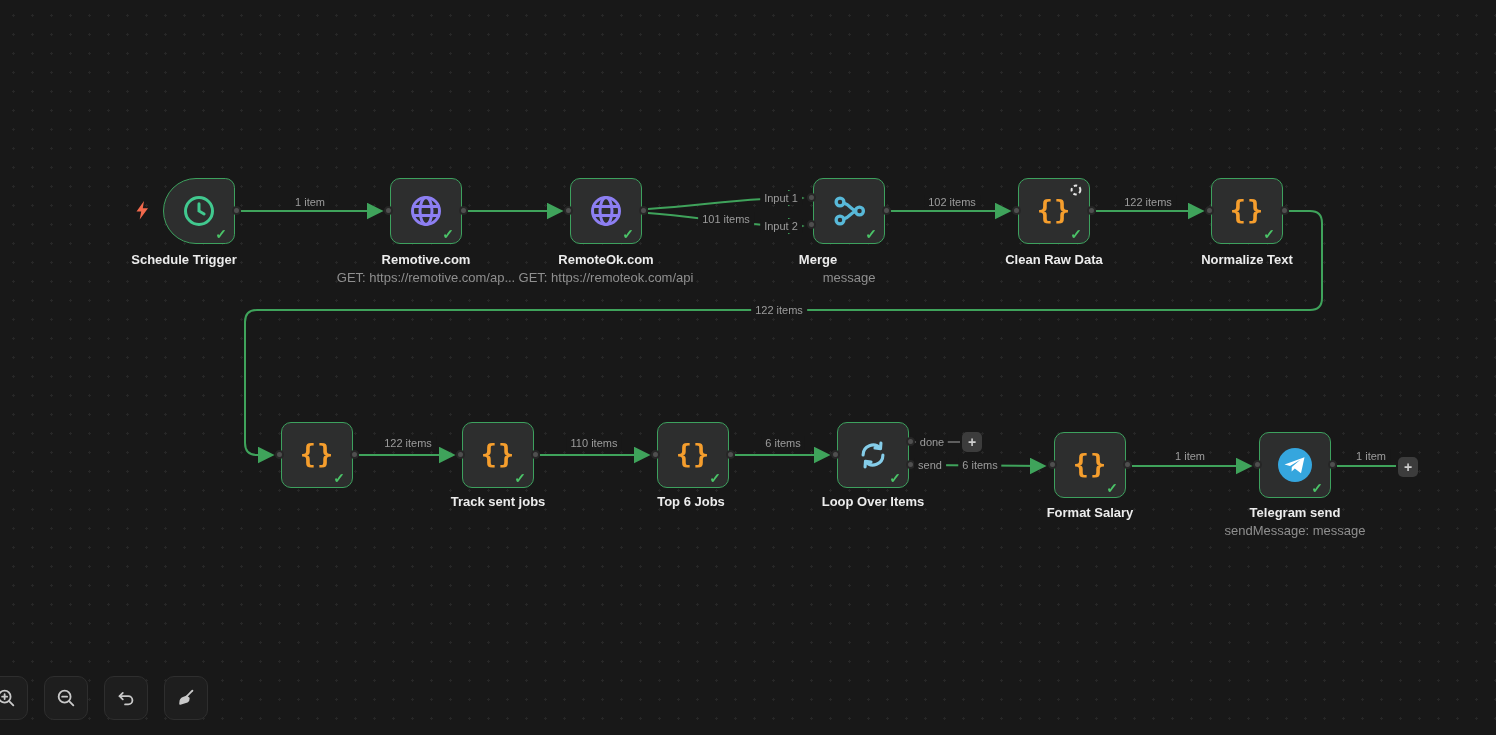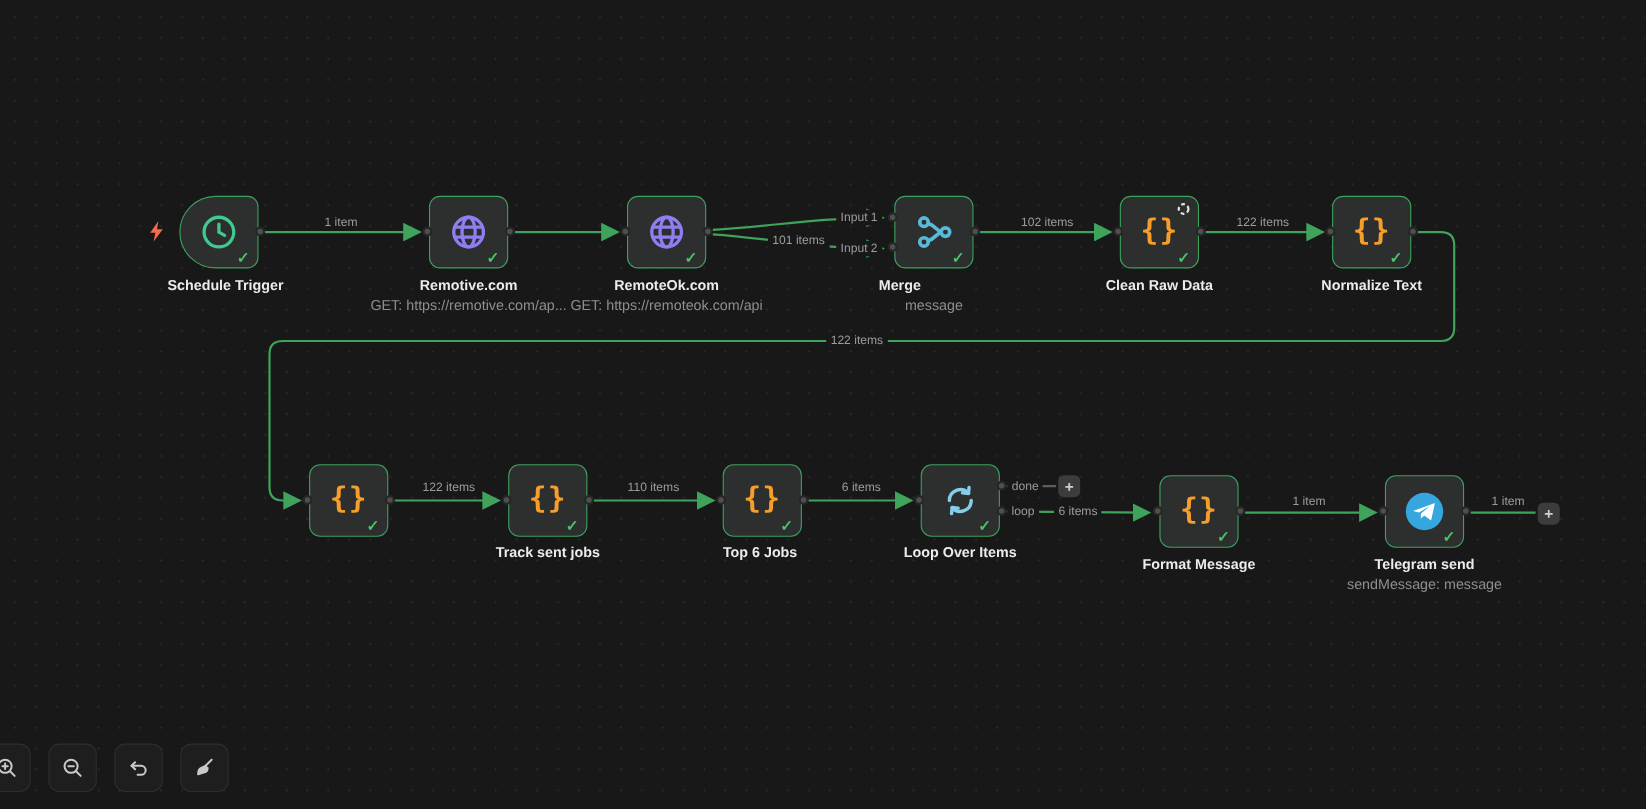--- a/index.html
+++ b/index.html
@@ -119,21 +119,21 @@
   <div class="node trigger" style="left:163px;top:178px">
     <span style="line-height:0">
       <svg width="36" height="36" viewBox="0 0 24 24" fill="none" stroke="#41c98f" stroke-width="2" stroke-linecap="round">
         <circle cx="12" cy="12" r="9"></circle>
           <path d="M12 7.2 V12 L15.4 14"></path>
       </svg>
     </span>
     <span class="check">✓</span>
     <span class="port out" style="top:27px"></span>
   </div>
-  <div class="node-label" style="left:75px;top:252px;width:260px">Schedule Trigger</div>
+  <div class="node-label" style="left:54px;top:252px;width:260px">Schedule Trigger</div>
 
   <div class="node" style="left:390px;top:178px">
     <span style="line-height:0">
       <svg width="36" height="36" viewBox="0 0 24 24" fill="none" stroke="#8d7ff2" stroke-width="2" stroke-linecap="round">
         <circle cx="12" cy="12" r="9"></circle>
           <ellipse cx="12" cy="12" rx="4" ry="9"></ellipse>
         <path d="M3.6 9 H20.4 M3.6 15 H20.4"></path>
       </svg>
     </span>
     <span class="check">✓</span>
@@ -235,21 +235,21 @@
     <span class="port out" style="top:37px"></span>
   </div>
   <div class="node-label" style="left:743px;top:494px;width:260px">Loop Over Items</div>
 
   <div class="node" style="left:1054px;top:432px">
     <span class="code-glyph">{}</span>
     <span class="check">✓</span>
     <span class="port in" style="top:27px"></span>
     <span class="port out" style="top:27px"></span>
   </div>
-  <div class="node-label" style="left:960px;top:505px;width:260px">Format Message</div>
+  <div class="node-label" style="left:960px;top:505px;width:260px">Format Salary</div>
 
   <div class="node" style="left:1259px;top:432px">
     <span style="line-height:0">
       <svg width="40" height="40" viewBox="0 0 40 40">
         <circle cx="20" cy="20" r="17" fill="#35a6de"></circle>
         <path d="M9.5 19.6 L29.5 12.2 L26 28.2 L19.8 23.6 L16.6 26.4 L16.8 21.9 L25.3 14.7 L15 20.9 Z" fill="#ffffff"></path>
       </svg>
     </span>
     <span class="check">✓</span>
     <span class="port in" style="top:27px"></span>
@@ -262,21 +262,21 @@
   <span class="edge-label" style="left:781px;top:191px">Input 1</span>
   <span class="edge-label" style="left:726px;top:212px">101 items</span>
   <span class="edge-label" style="left:781px;top:219px">Input 2</span>
   <span class="edge-label" style="left:952px;top:195px">102 items</span>
   <span class="edge-label" style="left:1148px;top:195px">122 items</span>
   <span class="edge-label" style="left:779px;top:303px">122 items</span>
   <span class="edge-label" style="left:408px;top:436px">122 items</span>
   <span class="edge-label" style="left:594px;top:436px">110 items</span>
   <span class="edge-label" style="left:783px;top:436px">6 items</span>
   <span class="edge-label" style="left:932px;top:435px">done</span>
-  <span class="edge-label" style="left:930px;top:458px">loop</span>
+  <span class="edge-label" style="left:930px;top:458px">send</span>
   <span class="edge-label" style="left:980px;top:458px">6 items</span>
   <span class="edge-label" style="left:1190px;top:449px">1 item</span>
   <span class="edge-label" style="left:1371px;top:449px">1 item</span>
 
   <div class="plus-btn" style="left:962px;top:432px">+</div>
   <div class="plus-btn" style="left:1398px;top:457px">+</div>
 
   <div class="tool-btn" style="left:-16px">
     <span style="line-height:0">
       <svg width="22" height="22" viewBox="0 0 24 24" fill="none" stroke="#c9c9c9" stroke-width="2" stroke-linecap="round">

